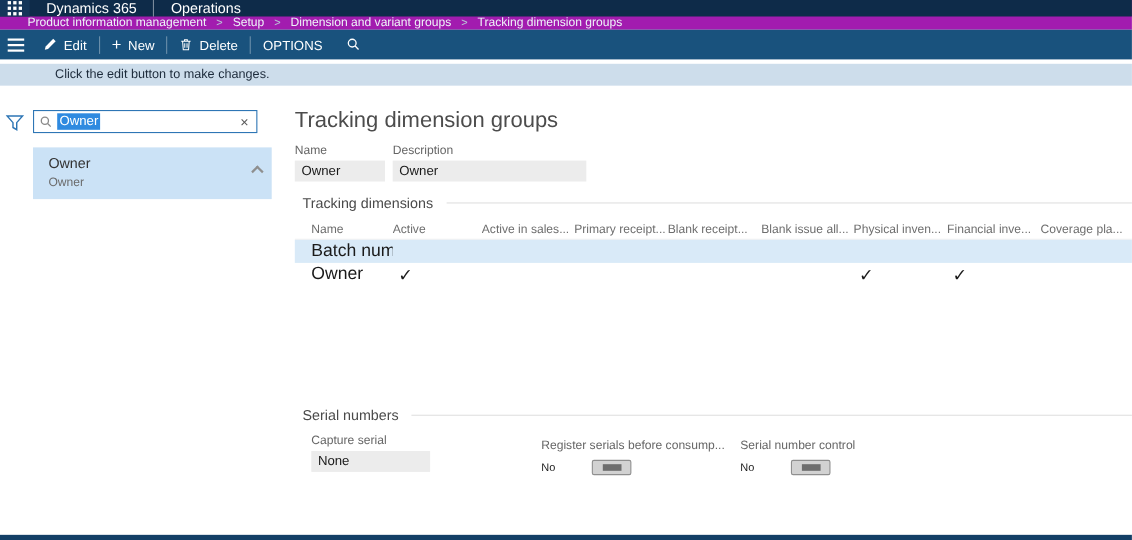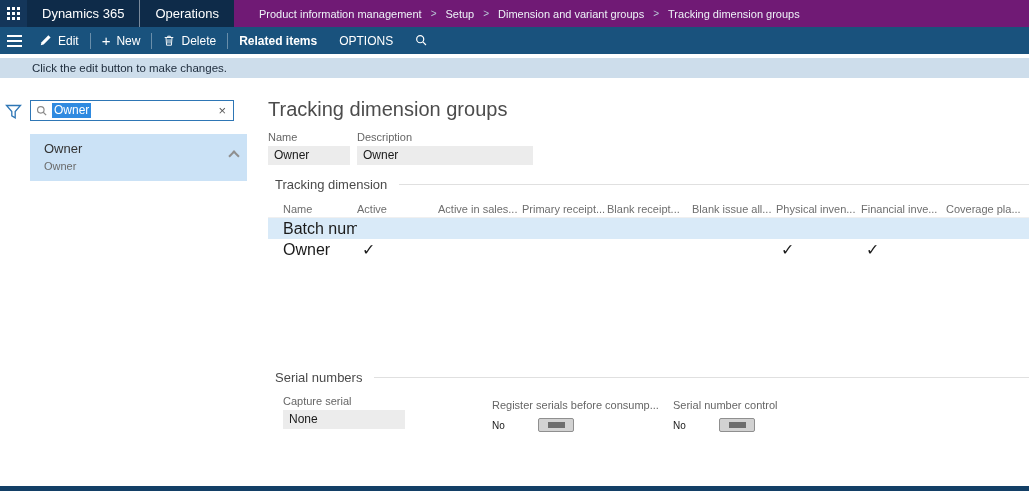--- a/index.html
+++ b/index.html
@@ -3,21 +3,21 @@
 <meta charset="utf-8">
 <style>
   * { box-sizing: border-box; }
   html,body { margin:0; padding:0; }
   body {
     width:1029px; height:491px; overflow:hidden; background:#fff;
     font-family:"Liberation Sans", sans-serif; -webkit-font-smoothing:antialiased;
   }
 
   
-  .topbar { height:27px; background:#701a75; display:flex; align-items:stretch; color:#fff; }
+  .topbar { height:27px; background:#a21caf; display:flex; align-items:stretch; color:#fff;flex-direction:column; }
   .brand-area { background:#0e2b49; display:flex; align-items:stretch; }
   .waffle-btn { width:27px; background:#14365a; display:flex; align-items:center; justify-content:center; cursor:pointer; }
   .waffle { display:grid; grid-template-columns:repeat(3,3px); grid-gap:2px; }
   .waffle i { width:3px; height:3px; background:#fff; }
   .brand, .area-label { display:flex; align-items:center; font-size:13px; padding:0 15px; white-space:nowrap; cursor:pointer; }
   .tb-vsep { width:1px; background:rgba(255,255,255,.45); }
   .breadcrumb { display:flex; align-items:center; font-size:11px; color:#eef3f8; padding-left:25px; }
   .crumb { cursor:pointer; white-space:nowrap; }
   .crumb-sep { color:#b9c7d6; margin:0 9px; font-size:10px; }
 
@@ -25,21 +25,21 @@
   .commandbar { height:27px; background:#19527d; display:flex; align-items:center; color:#fff; font-size:12px; }
   .cb-burger { width:28px; height:100%; display:flex; flex-direction:column; justify-content:center; align-items:center; gap:3px; cursor:pointer; }
   .cb-burger i { width:15px; height:2px; background:#fff; }
   .cb-item { display:flex; align-items:center; gap:6px; padding:16px 11px; height:100%; cursor:pointer; white-space:nowrap; }
   .cb-item.bold { font-weight:bold; }
   .cb-sep { width:1px; height:16px; background:rgba(255,255,255,.35); }
   .cb-icon { display:flex; align-items:center; }
   .cb-plus { font-size:15px; line-height:1; font-weight:400; }
 
   
-  .infobar { margin-top:4px; height:20px; background:#cdddeb; display:flex; align-items:center; padding-left:32px; font-size:11.5px; color:#1c2a3a; }
+  .infobar { margin-top:4px; height:20px; background:#cdddeb; display:flex; align-items:center; padding-left:50px; font-size:11.5px; color:#1c2a3a; }
 
   
   .content { position:relative; height:408px; background:#fff; }
 
   
   .sidebar { position:absolute; left:0; top:0; width:268px; height:100%; }
   .filter-funnel { position:absolute; left:5px; top:26px; cursor:pointer; }
   .searchbox { position:absolute; left:30px; top:22px; width:204px; height:21px; border:1px solid #2e76b5; background:#fff; display:flex; align-items:center; cursor:text; }
   .sb-mag { margin:0 4px 0 5px; display:flex; }
   .sb-text { font-size:12px; background:#2f8ae0; color:#fff; padding:0 2px; line-height:15px; }
@@ -52,21 +52,21 @@
   .scroll-up { position:absolute; right:9px; top:18px; width:8px; height:8px; border-top:2px solid #8f8f8f; border-right:2px solid #8f8f8f; transform:rotate(-45deg); cursor:pointer; }
 
   
   .main { position:absolute; left:268px; top:0; right:0; height:100%; }
   .page-title { margin:20px 0 0 0; font-size:20px; font-weight:400; color:#4c4c4c; }
   .head-fields { display:flex; gap:7px; margin-top:10px; }
   .field label { display:block; font-size:11px; color:#666; margin-bottom:3px; cursor:default; }
   .field .val { background:#ececec; font-size:12px; color:#1a1a1a; height:19px; line-height:19px; padding:0 6px; cursor:text; }
   .w-name { width:82px; }
   .w-desc { width:176px; }
-  .w-capture { width:122px; }
+  .w-capture { width:108px; }
 
   .group { margin-top:12px; }
   .group-head { display:flex; align-items:center; cursor:pointer; }
   .group-title { font-size:13px; color:#4a4a4a; padding-left:7px; margin-right:12px; white-space:nowrap; }
   .group-line { flex:1; height:1px; background:#e0e0e0; }
 
   .grid { display:grid; grid-template-columns:74px 81px 84px 85px 85px 84px 85px 85px 1fr; padding-left:15px; }
   .tbl-head { margin-top:8px; height:18px; align-items:center; font-size:11px; color:#6e6e6e; border-bottom:1px solid #f0f0f0; }
   .tbl-head .th { overflow:hidden; white-space:nowrap; cursor:pointer; }
   .tr { height:21px; align-items:center; font-size:16px; color:#1a1a1a; cursor:pointer; }
@@ -145,23 +145,20 @@
     <div class="cb-sep"></div>
     <div class="cb-item">
       <span class="cb-icon">
         <svg width="12" height="13" viewBox="0 0 14 14" fill="none" stroke="#fff" stroke-width="1.1">
             <path d="M2 3.5h10M5.5 3.5V2h3v1.5M3.5 3.5l.7 9h5.6l.7-9M5.8 5.5v5M8.2 5.5v5"></path>
           </svg>
       </span>
       <span>Delete</span>
     </div>
     <div class="cb-sep"></div>
-    <div class="cb-item bold">
-      <span>Related items</span>
-    </div>
     <div class="cb-item">
       <span>OPTIONS</span>
     </div>
     <div class="cb-item">
       <span class="cb-icon">
         <svg width="13" height="13" viewBox="0 0 14 14" fill="none" stroke="#fff" stroke-width="1.3">
             <circle cx="5.6" cy="5.6" r="3.8"></circle>
             <path d="M8.5 8.5l3.3 3.3"></path>
           </svg>
       </span>
@@ -208,21 +205,21 @@
           <div class="val w-name">Owner</div>
         </div>
         <div class="field">
           <label>Description</label>
           <div class="val w-desc">Owner</div>
         </div>
       </div>
 
       <section class="group">
         <div class="group-head">
-          <span class="group-title">Tracking dimension</span>
+          <span class="group-title">Tracking dimensions</span>
           <span class="group-line"></span>
         </div>
         <div class="tbl-head grid">
             <div class="th">Name</div>
             <div class="th">Active</div>
             <div class="th">Active in sales...</div>
             <div class="th">Primary receipt...</div>
             <div class="th">Blank receipt...</div>
             <div class="th">Blank issue all...</div>
             <div class="th">Physical inven...</div>

